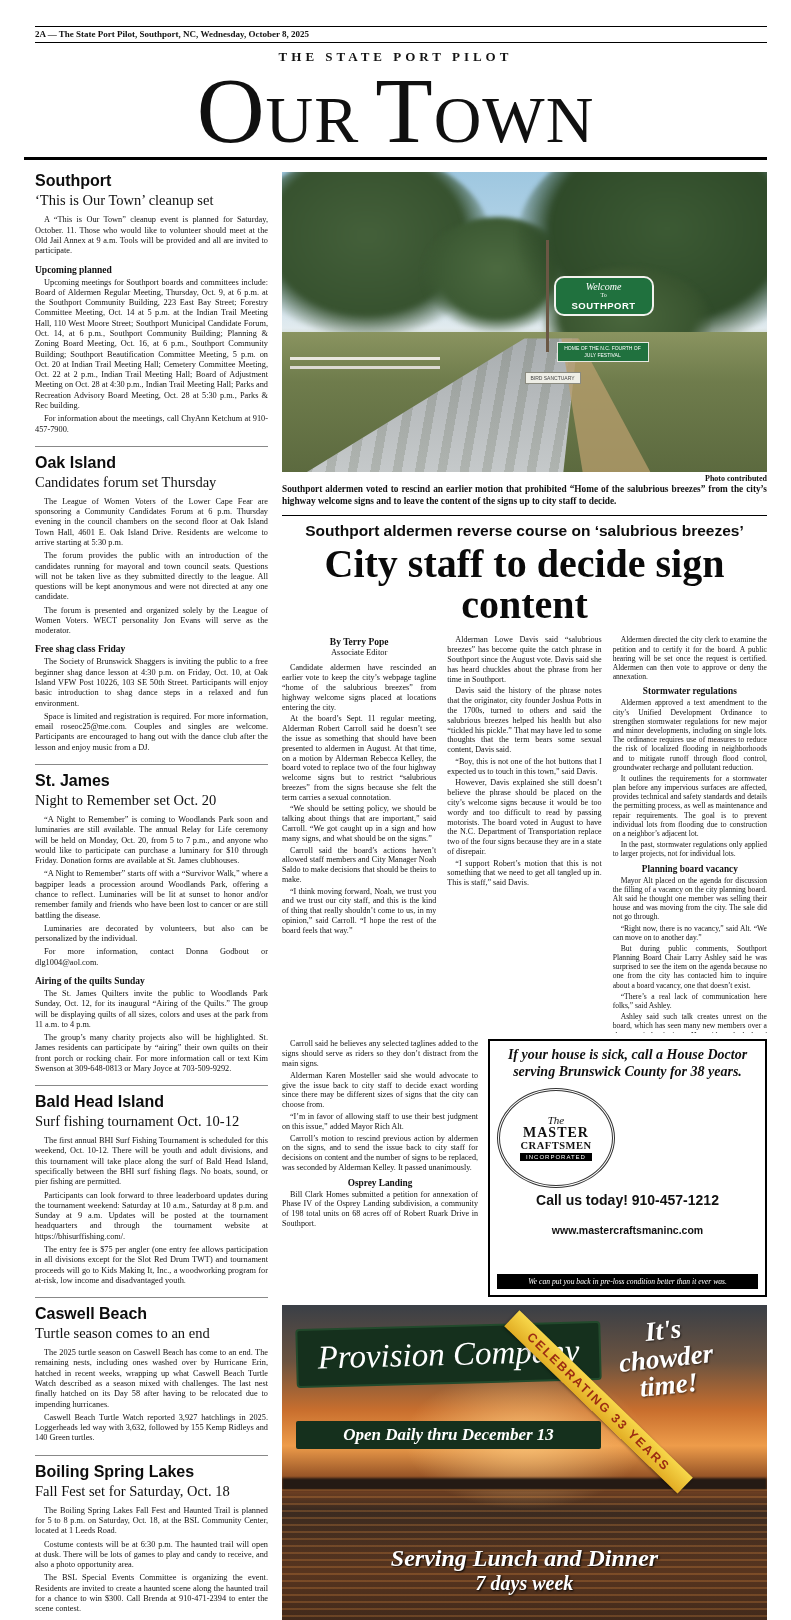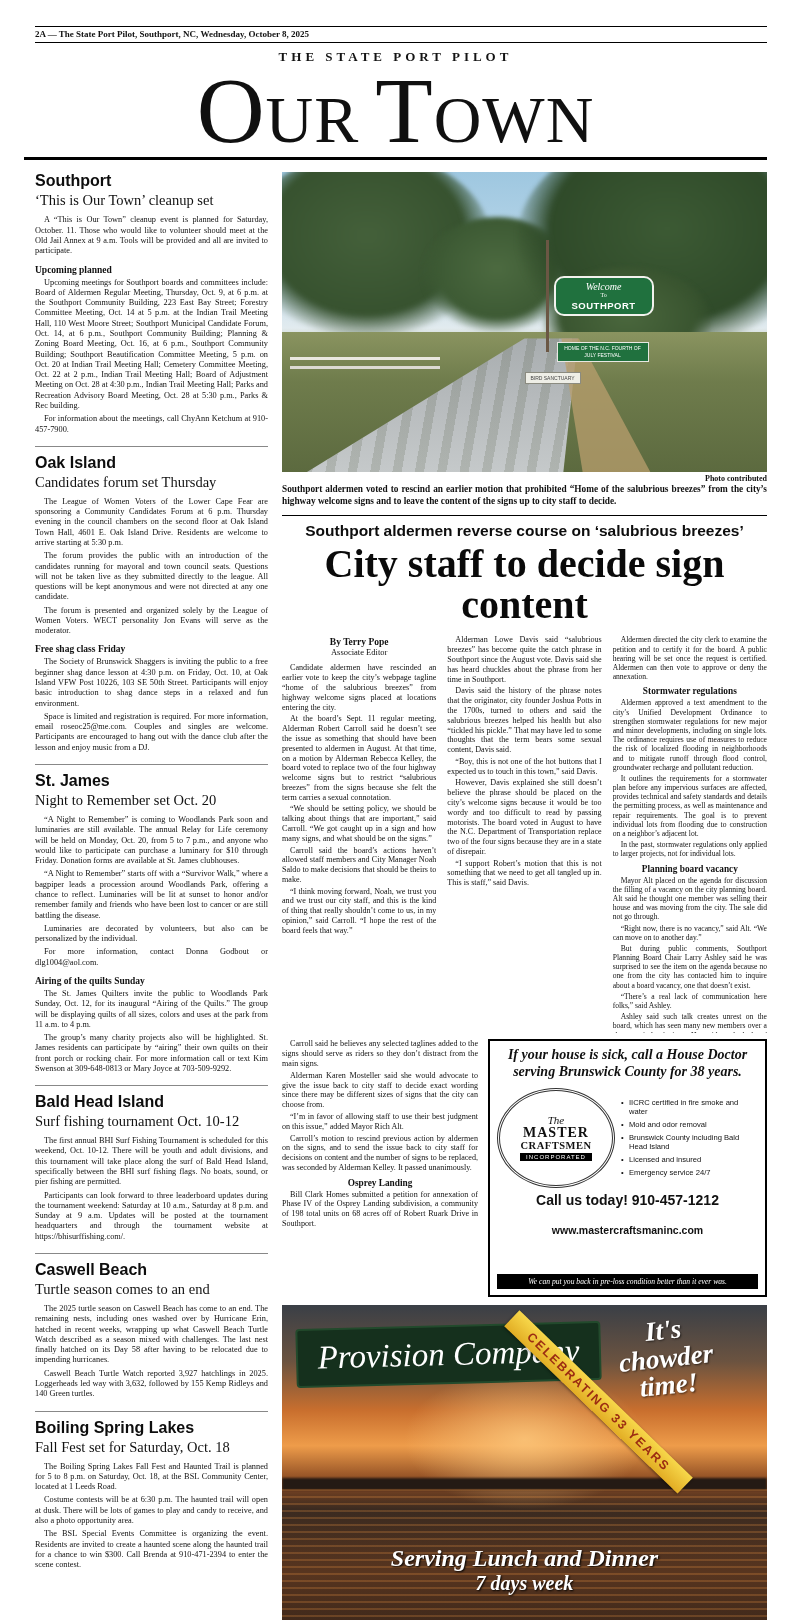--- a/index.html
+++ b/index.html
@@ -169,20 +169,21 @@
         <h4 class="inline-sub">Airing of the quilts Sunday</h4>
         <p>The St. James Quilters invite the public to Woodlands Park Sunday, Oct. 12, for its inaugural “Airing of the Quilts.” The group will be displaying quilts of all sizes, colors and uses at the park from 11 a.m. to 4 p.m.</p>
         <p>The group’s many charity projects also will be highlighted. St. James residents can participate by “airing” their own quilts on their front porch or rocking chair. For more information call or text Kim Swenson at 309-648-0813 or Mary Joyce at 703-509-9292.</p>
       </section>
 
       <section class="brief">
         <h2 class="community">Bald Head Island</h2>
         <h3 class="brief-head">Surf fishing tournament Oct. 10-12</h3>
         <p>The first annual BHI Surf Fishing Tournament is scheduled for this weekend, Oct. 10-12.  There will be youth and adult divisions, and this tournament will take place along the surf of Bald Head Island, specifically between the BHI surf fishing flags. No boats, sound, or pier fishing are permitted.</p>
         <p>Participants can look forward to three leaderboard updates during the tournament weekend: Saturday at 10 a.m., Saturday at 8 p.m. and Sunday at 9 a.m. Updates will be posted at the tournament headquarters and through the tournament website at https://bhisurffishing.com/.</p>
+        <p>The entry fee is $75 per angler (one entry fee allows participation in all divisions except for the Slot Red Drum TWT) and tournament proceeds will go to Kids Making It, Inc., a woodworking program for at-risk, low income and disadvantaged youth.</p>
       </section>
 
       <section class="brief">
         <h2 class="community">Caswell Beach</h2>
         <h3 class="brief-head">Turtle season comes to an end</h3>
         <p>The 2025 turtle season on Caswell Beach has come to an end. The remaining nests, including ones washed over by Hurricane Erin, hatched in recent weeks, wrapping up what Caswell Beach Turtle Watch described as a season mixed with challenges. The last nest finally hatched on its Day 58 after having to be relocated due to impending hurricanes.</p>
         <p>Caswell Beach Turtle Watch reported 3,927 hatchlings in 2025. Loggerheads led way with 3,632, followed by 155 Kemp Ridleys and 140 Green turtles.</p>
       </section>
 
       <section class="brief">
@@ -268,39 +269,33 @@
 
         <div class="craftsmen">
           <div class="cr-head">If your house is sick, call a House Doctor serving Brunswick County for 38 years.</div>
           <div class="cr-mid">
             <div class="cr-oval">
               <div class="cr-the">The</div>
               <div class="cr-master">MASTER</div>
               <div class="cr-craft">CRAFTSMEN</div>
               <div class="cr-inc">INCORPORATED</div>
             </div>
-            <ul class="cr-bullets">
-              <li>IICRC certified in fire smoke and water</li>
-              <li>Mold and odor removal</li>
-              <li>Brunswick County including Bald Head Island</li>
-              <li>Licensed and insured</li>
-              <li>Emergency service 24/7</li>
-            </ul>
           </div>
           <div class="cr-call">Call us today! 910-457-1212</div>
           <div class="cr-site">www.mastercraftsmaninc.com</div>
           <div class="cr-footbar">We can put you back in pre-loss condition better than it ever was.</div>
         </div>
       </div>
 
       <div class="provision">
         <div class="prov-glow"></div>
         <div class="prov-horizon"></div>
         <div class="prov-water"></div>
         <div class="prov-sign">Provision Company</div>
+        <div class="prov-open">Open Daily thru December 13</div>
         <div class="chowder">
           <div>It's</div>
           <div>chowder</div>
           <div>time!</div>
         </div>
         <div class="ribbon">CELEBRATING 33 YEARS</div>
         <div class="serving">
           <div class="serving-1">Serving Lunch and Dinner</div>
           <div class="serving-2">7 days week</div>
         </div>

